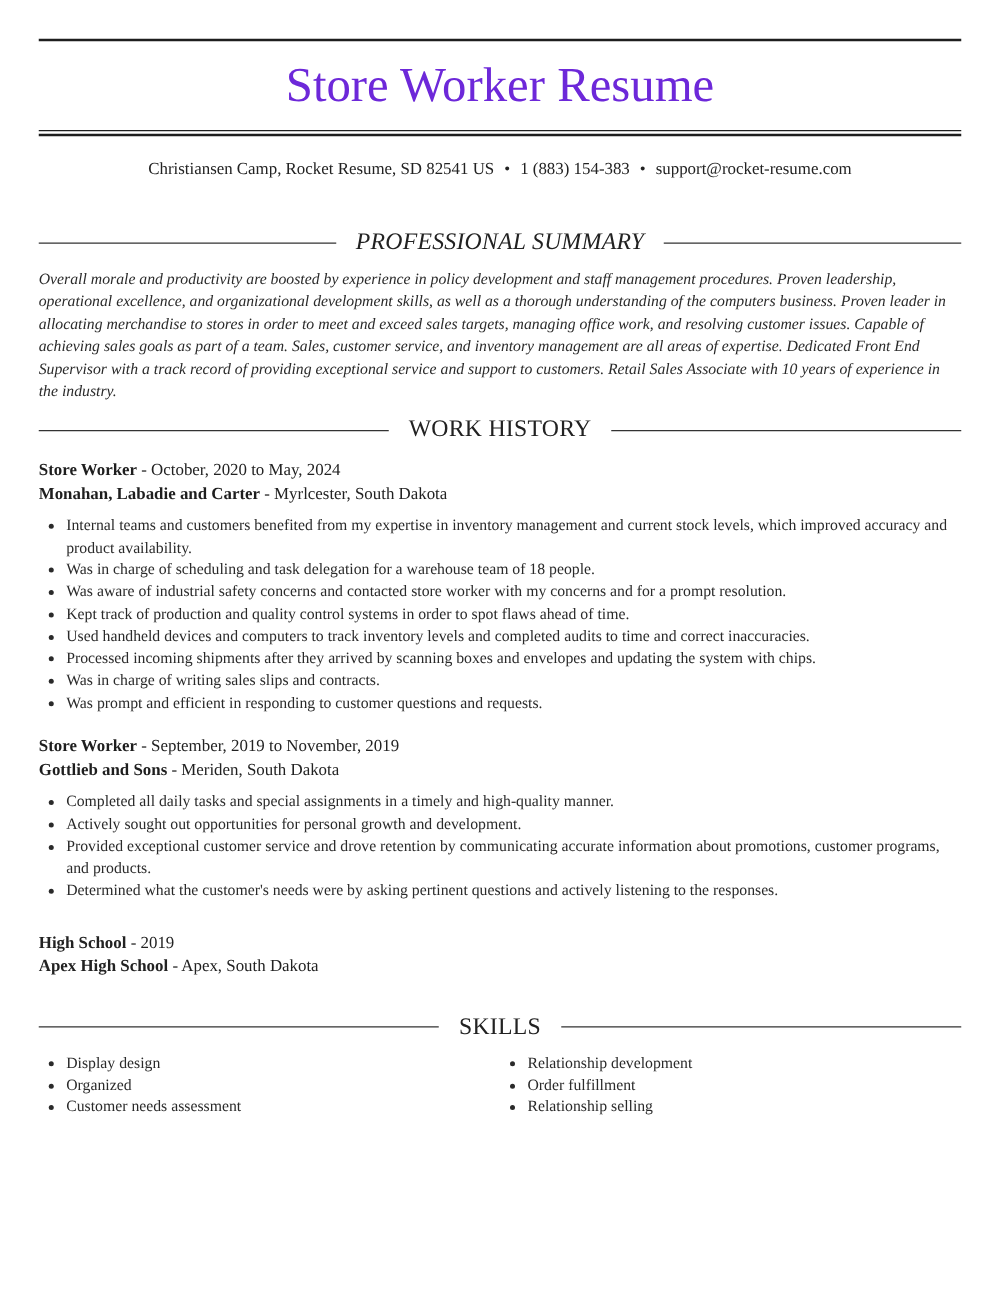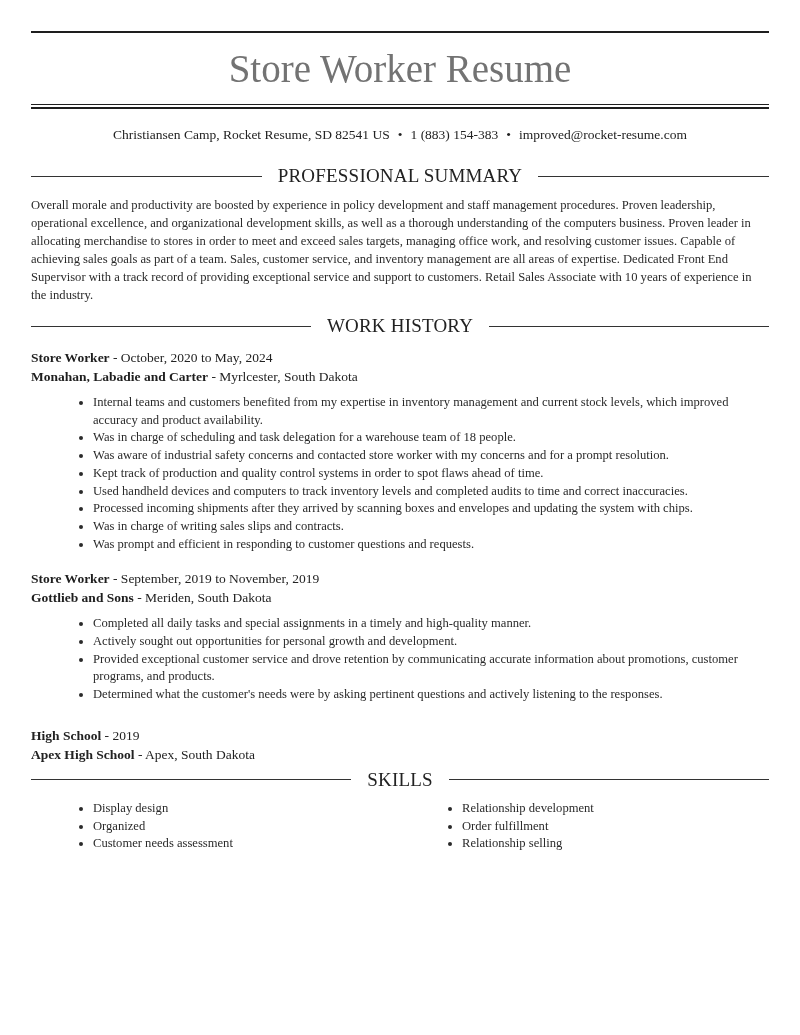--- a/index.html
+++ b/index.html
@@ -1,53 +1,53 @@
 <!DOCTYPE html>
 <html><head>
 <meta charset="utf-8">
 <style>
   html, body { margin: 0; padding: 0; background: #ffffff; }
   body { width: 800px; height: 1035px; position: relative; overflow: hidden;
          font-family: "Liberation Serif", "DejaVu Serif", serif; color: #222222; }
   .page { position: absolute; left: 31px; top: 31px; width: 738px; }
   .rule-top { height: 2px; background: #1e1e1e; }
-  .title { text-align: center; font-size: 39px; line-height: 1; margin-top: 16px; height: 55px; letter-spacing: 0px; color: #737373; }
+  .title { text-align: center; font-size: 39px; line-height: 1; margin-top: 16px; height: 55px; letter-spacing: 0px; color: #6d28d9; }
   .rule-double { margin-top: 0; }
   .rule-double .l1 { height: 1px; background: #1e1e1e; }
   .rule-double .l2 { height: 2px; background: #1e1e1e; margin-top: 2px; }
   .contact { text-align: center; font-size: 13.5px; margin-top: 17px; line-height: 18px; color: #222; }
   .contact .sep { margin: 0 8px; }
   .section-head { display: flex; align-items: center; margin-top: 14px; height: 24px; }
   .section-head .line { flex: 1; height: 1px; background: #333; }
   .section-head .label { padding: 0 16px; font-size: 19px; letter-spacing: 0.2px; color: #222; white-space: nowrap; }
-  .summary { font-size: 12.6px; line-height: 18px; margin-top: 8px; text-align: left; color: #2a2a2a; }
+  .summary { font-size: 12.6px; line-height: 18px; margin-top: 8px; text-align: left; color: #2a2a2a; font-style: italic; }
   .job { margin-top: 12px; font-size: 13.5px; line-height: 19px; }
   .job b { font-weight: bold; color: #1e1e1e; margin-top: 29px; }
   ul.bullets { margin: 8px 0 0 0; padding: 0 0 0 22px; font-size: 12.6px; line-height: 17.7px; color: #2a2a2a; }
-  ul.bullets li { padding-left: 0; margin-left: 40px; }
+  ul.bullets li { padding-left: 0; }
   .job2 { margin-top: 16px; }
   .edu { margin-top: 22px; font-size: 13.5px; line-height: 19.5px; }
   .skills { display: flex; margin-top: 8px; }
   .skills ul { flex: 1; margin: 0; }
 </style>
 </head>
 <body>
 
 <div class="page">
   <div class="rule-top"></div>
   <div class="title">Store Worker Resume</div>
   <div class="rule-double">
     <div class="l1"></div>
     <div class="l2"></div>
   </div>
   <div class="contact">
-    <span>Christiansen Camp, Rocket Resume, SD 82541 US</span><span class="sep">•</span><span>1 (883) 154-383</span><span class="sep">•</span><span>improved@rocket-resume.com</span>
+    <span>Christiansen Camp, Rocket Resume, SD 82541 US</span><span class="sep">•</span><span>1 (883) 154-383</span><span class="sep">•</span><span>support@rocket-resume.com</span>
   </div>
 
-  <div class="section-head" style="margin-top:20px;">
+  <div class="section-head" style="margin-top:38px;font-style:italic;">
     <div class="line"></div>
     <div class="label">PROFESSIONAL SUMMARY</div>
     <div class="line"></div>
   </div>
   <div class="summary">Overall morale and productivity are boosted by experience in policy development and staff management procedures. Proven leadership, operational excellence, and organizational development skills, as well as a thorough understanding of the computers business. Proven leader in allocating merchandise to stores in order to meet and exceed sales targets, managing office work, and resolving customer issues. Capable of achieving sales goals as part of a team. Sales, customer service, and inventory management are all areas of expertise. Dedicated Front End Supervisor with a track record of providing exceptional service and support to customers. Retail Sales Associate with 10 years of experience in the industry.</div>
 
   <div class="section-head" style="margin-top:10px;">
     <div class="line"></div>
     <div class="label">WORK HISTORY</div>
     <div class="line"></div>
@@ -77,21 +77,21 @@
       <li>Provided exceptional customer service and drove retention by communicating accurate information about promotions, customer programs, and products.</li>
       <li>Determined what the customer's needs were by asking pertinent questions and actively listening to the responses.</li>
     </ul>
   </div>
 
   <div class="edu">
     <div><b>High School</b><span> - 2019</span></div>
     <div><b>Apex High School</b><span> - Apex, South Dakota</span></div>
   </div>
 
-  <div class="section-head" style="margin-top:3px;font-family:Liberation Serif, serif;">
+  <div class="section-head" style="margin-top:27px;font-family:Liberation Serif, serif;">
     <div class="line"></div>
     <div class="label">SKILLS</div>
     <div class="line"></div>
   </div>
   <div class="skills">
     <ul class="bullets">
       <li>Display design</li>
       <li>Organized</li>
       <li>Customer needs assessment</li>
     </ul>

